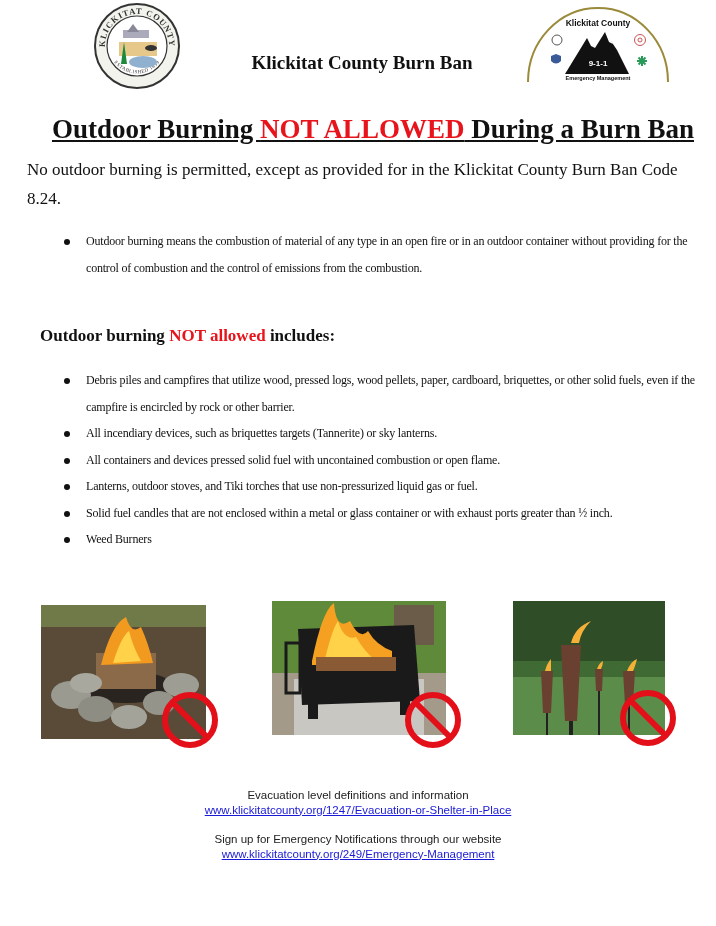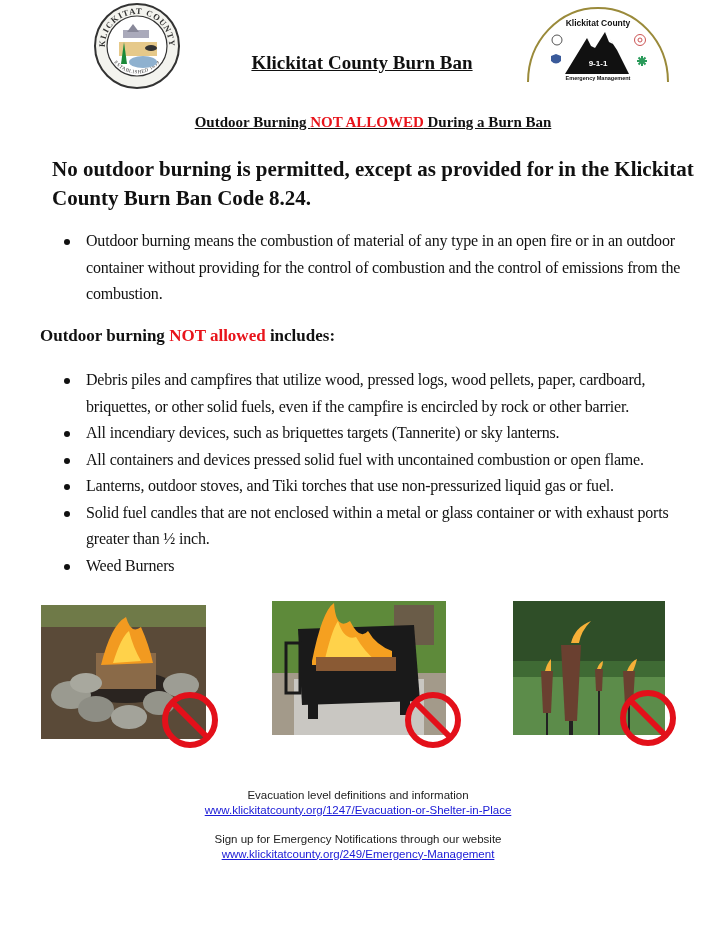--- a/index.html
+++ b/index.html
@@ -4,37 +4,37 @@
 <style>
   * { margin: 0; padding: 0; box-sizing: border-box; }
   html, body { width: 716px; height: 926px; background: #ffffff; overflow: hidden; }
   body { position: relative; font-family: "Liberation Serif", "DejaVu Serif", serif; color: #111; }
 
   .seal { position: absolute; left: 93px; top: 2px; width: 88px; height: 88px; }
   .em-logo { position: absolute; left: 525px; top: 4px; width: 146px; height: 80px; }
 
   .doc-title {
     position: absolute; left: 0; width: 716px; top: 52px;
-    text-align: center; font-weight: bold; font-size: 19px; text-decoration: underline;
+    text-align: center; font-weight: bold; font-size: 19px; 
     padding-left: 8px;
   }
   .main-heading {
     position: absolute; left: 0; width: 716px; top: 114px;
-    text-align: center; font-weight: bold; font-size: 15px; text-decoration: underline;
+    text-align: center; font-weight: bold; font-size: 27px; text-decoration: underline;
     padding-left: 30px;
   }
   .red { color: #e8141b; }
 
   .intro {
-    position: absolute; left: 52px; top: 155px; width: 660px;
-    font-weight: bold; font-size: 21px; line-height: 29px;
+    position: absolute; left: 27px; top: 155px; width: 660px;
+    font-weight: normal; font-size: 17px; line-height: 29px;
   }
   ul.bullets { position: absolute; left: 62px; list-style: none; }
   ul.bullets li {
-    position: relative; padding-left: 24px; font-size: 16px; line-height: 26.5px; letter-spacing: -0.2px;
+    position: relative; padding-left: 24px; font-size: 12px; line-height: 26.5px; letter-spacing: -0.2px;
   }
   ul.bullets li::before {
     content: ""; position: absolute; left: 2px; top: 11px; width: 6px; height: 6px; border-radius: 50%; background: #111;
   }
   .list1 { top: 228px; width: 630px; }
   .subheading {
     position: absolute; left: 40px; top: 326px; font-weight: bold; font-size: 17px;
   }
   .list2 { top: 367px; width: 640px; }
 

